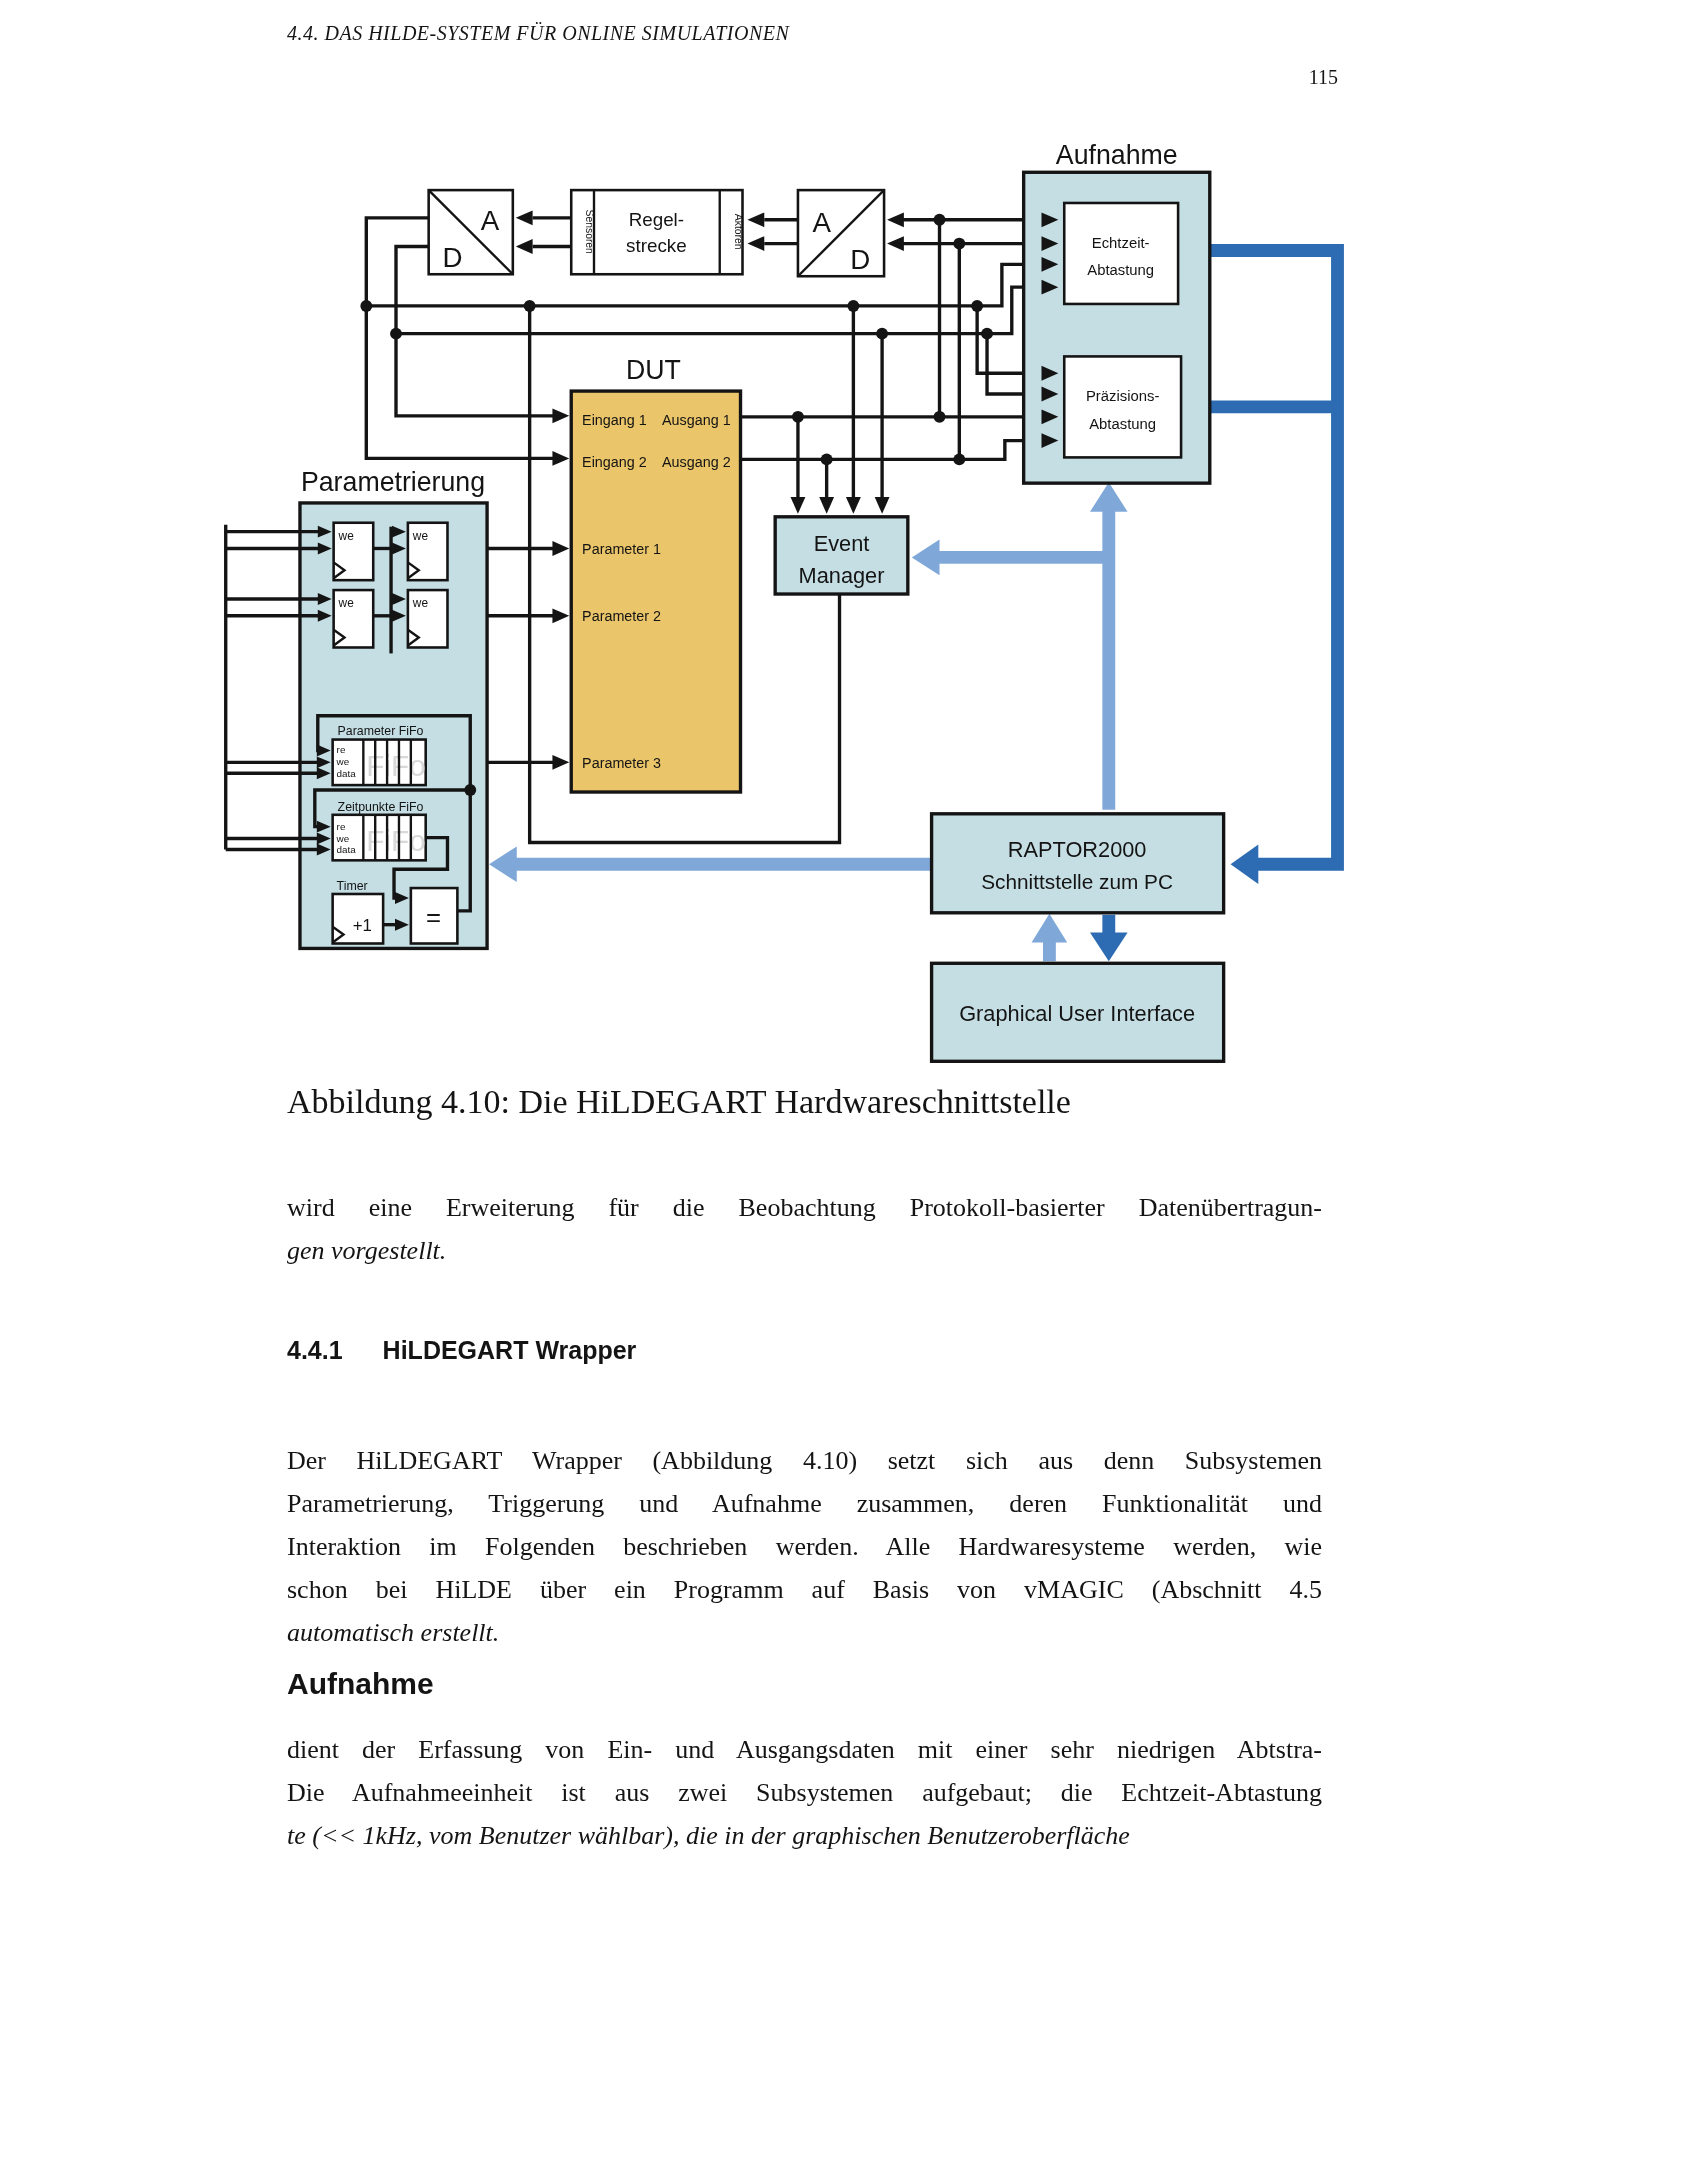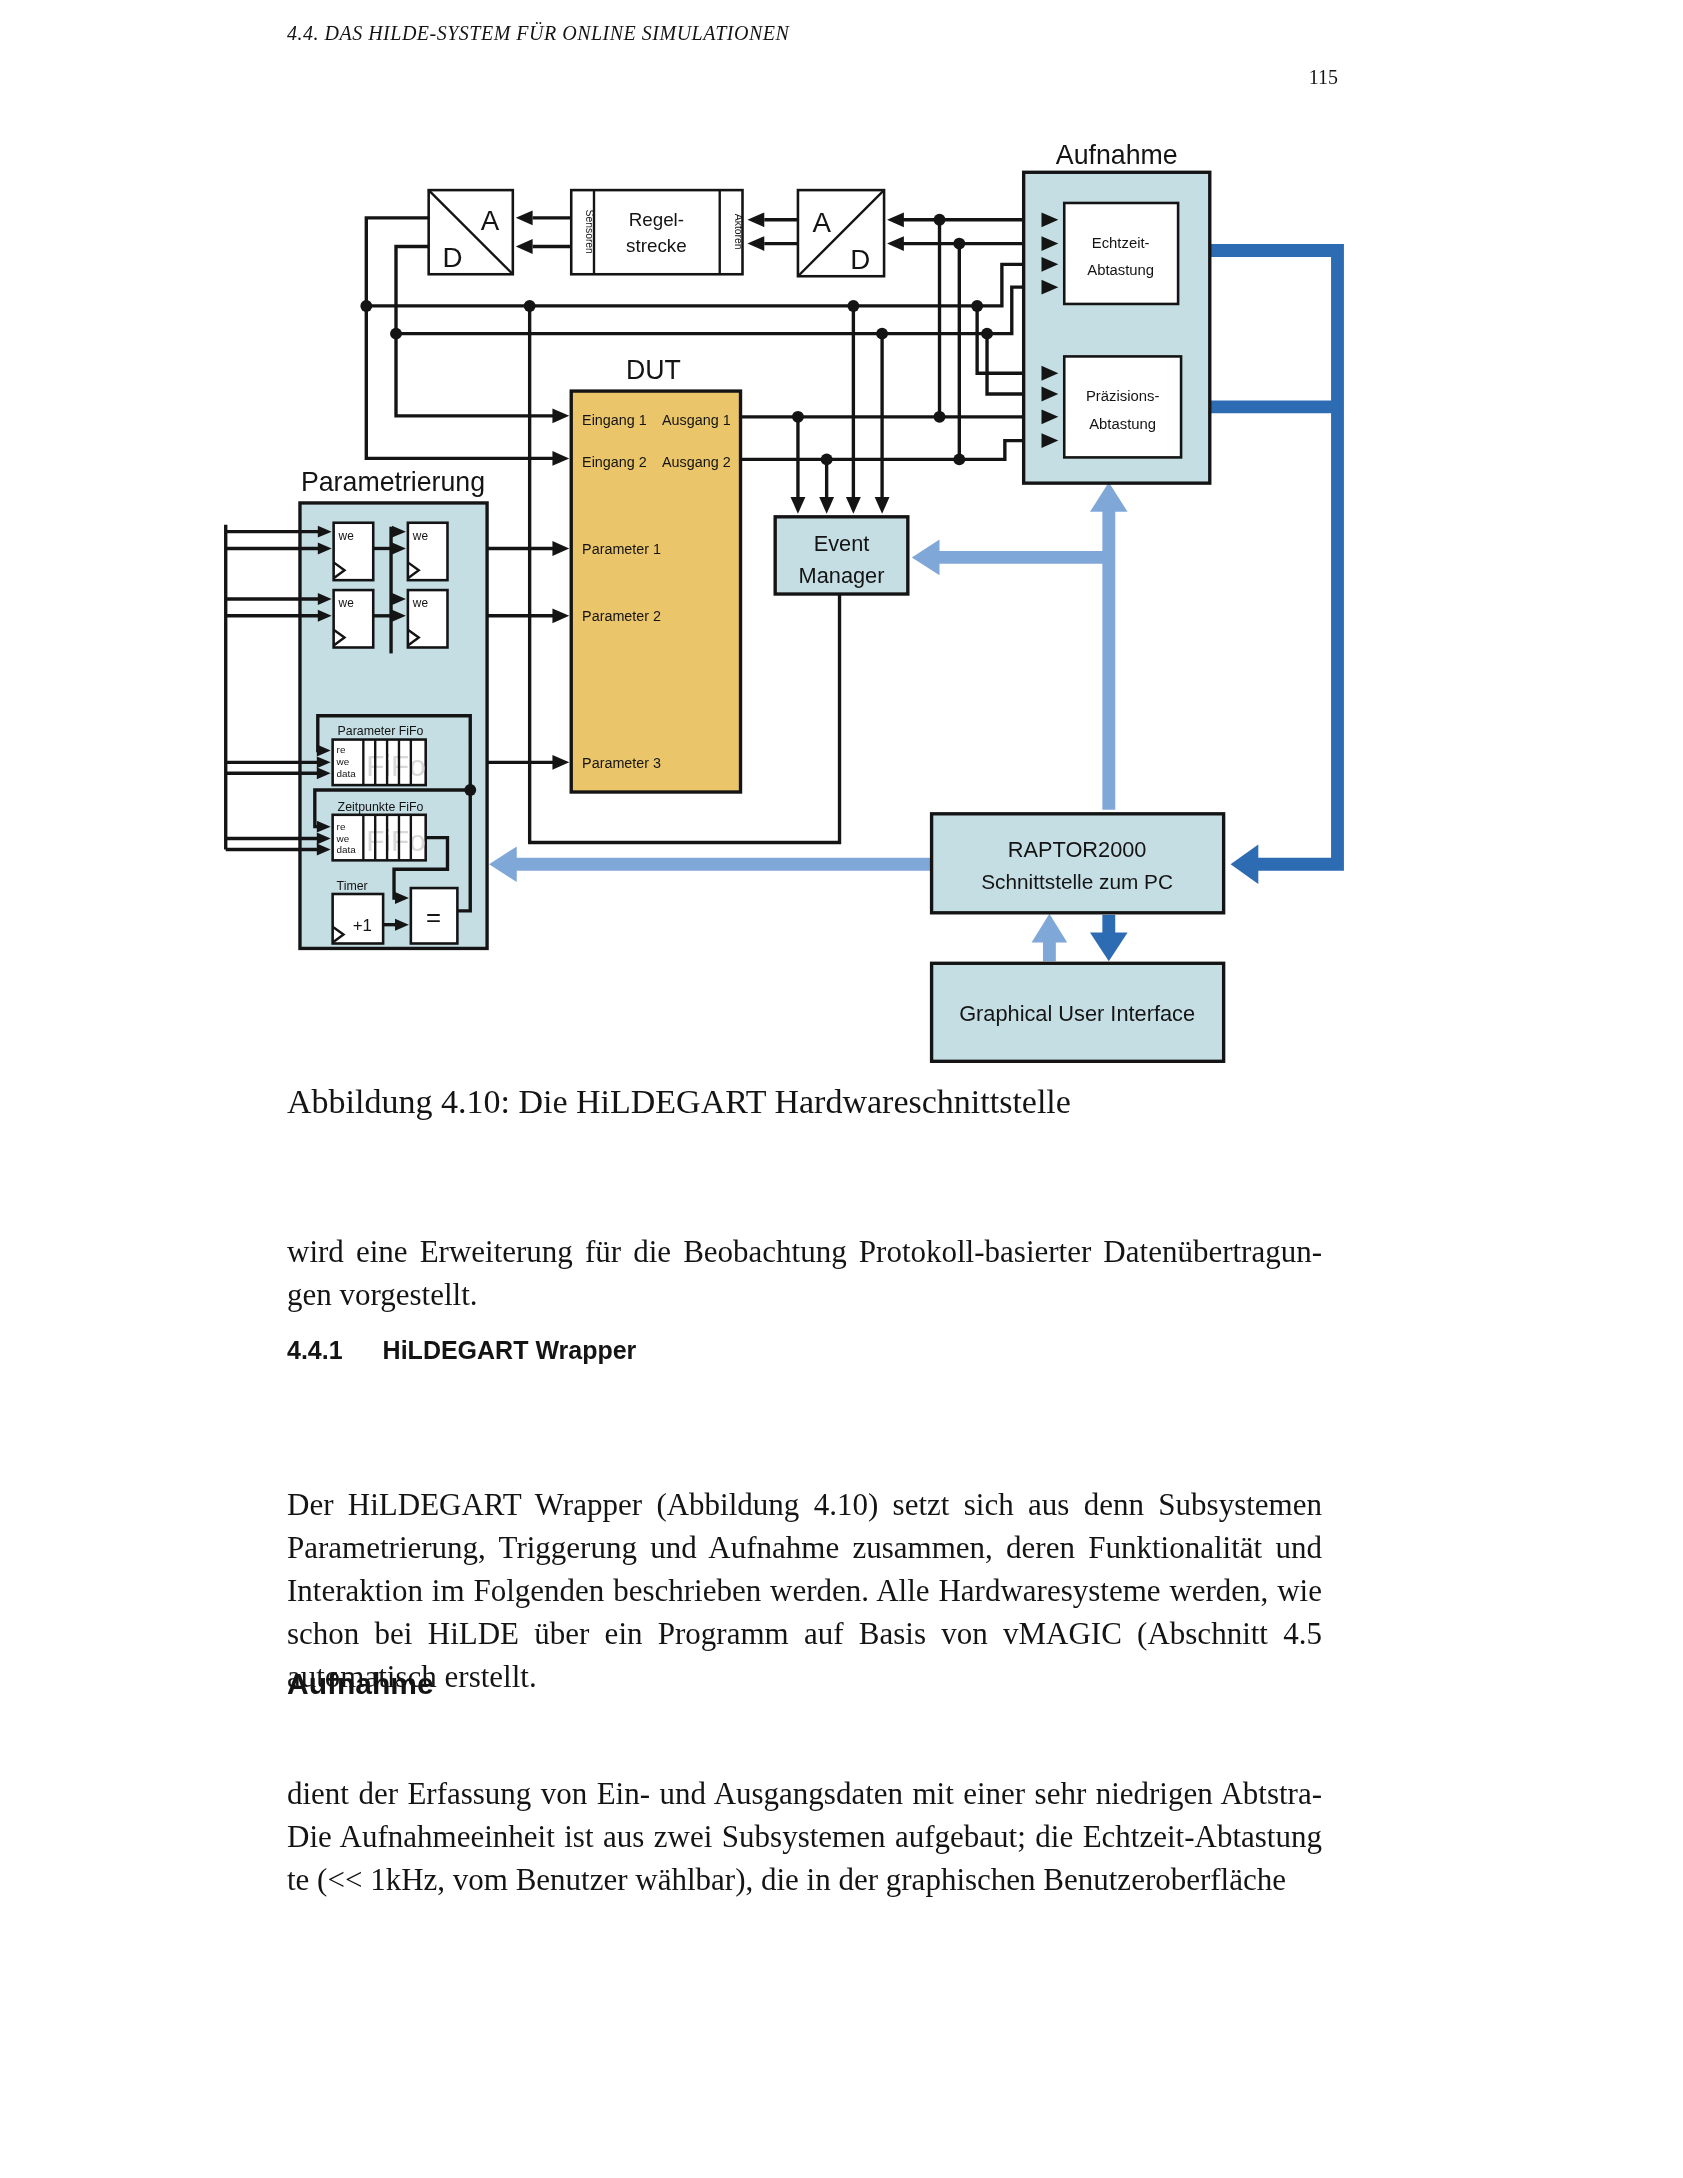--- a/index.html
+++ b/index.html
@@ -18,23 +18,23 @@
   .dg { font-family:"Liberation Sans","DejaVu Sans",sans-serif; fill:#141414; }
   .ln  { stroke:#141414; stroke-width:3.4; fill:none; }
   .ln2 { stroke:#141414; stroke-width:2.4; fill:none; }
   .bx  { fill:#ffffff; stroke:#141414; stroke-width:2.6; }
   .bigbx { stroke:#141414; stroke-width:3.4; }
   .ah  { fill:#141414; stroke:none; }
   .dot { fill:#141414; stroke:none; }
   .wm  { fill:#D8D8D8; }
   .blu { fill:none; stroke-width:13; }
   .caption { top:1083px; left:287px; width:1035px; font-size:34px; }
-  .bodyblock { left:287px; width:1035px; font-size:31px;margin-top:44px; }
+  .bodyblock { left:287px; width:1035px; font-size:26px; }
   .bodyblock .bl { height:43px; line-height:43px; text-align:justify; text-align-last:justify; white-space:normal; }
-  .bodyblock .bl.last { text-align:center; text-align-last:left; }
+  .bodyblock .bl.last { text-align:center; text-align-last:left;font-style:italic; }
   .sechead {
     left:287px; font-family:"Liberation Sans","DejaVu Sans",sans-serif; font-weight:bold;
     font-size:25px; letter-spacing:0px;
   }
   .sechead .gap { display:inline-block; width:40px; }
   .subhead {
     left:287px; font-family:"Liberation Sans","DejaVu Sans",sans-serif; font-weight:bold; font-size:30px;
   }
 </style>
 </head>

